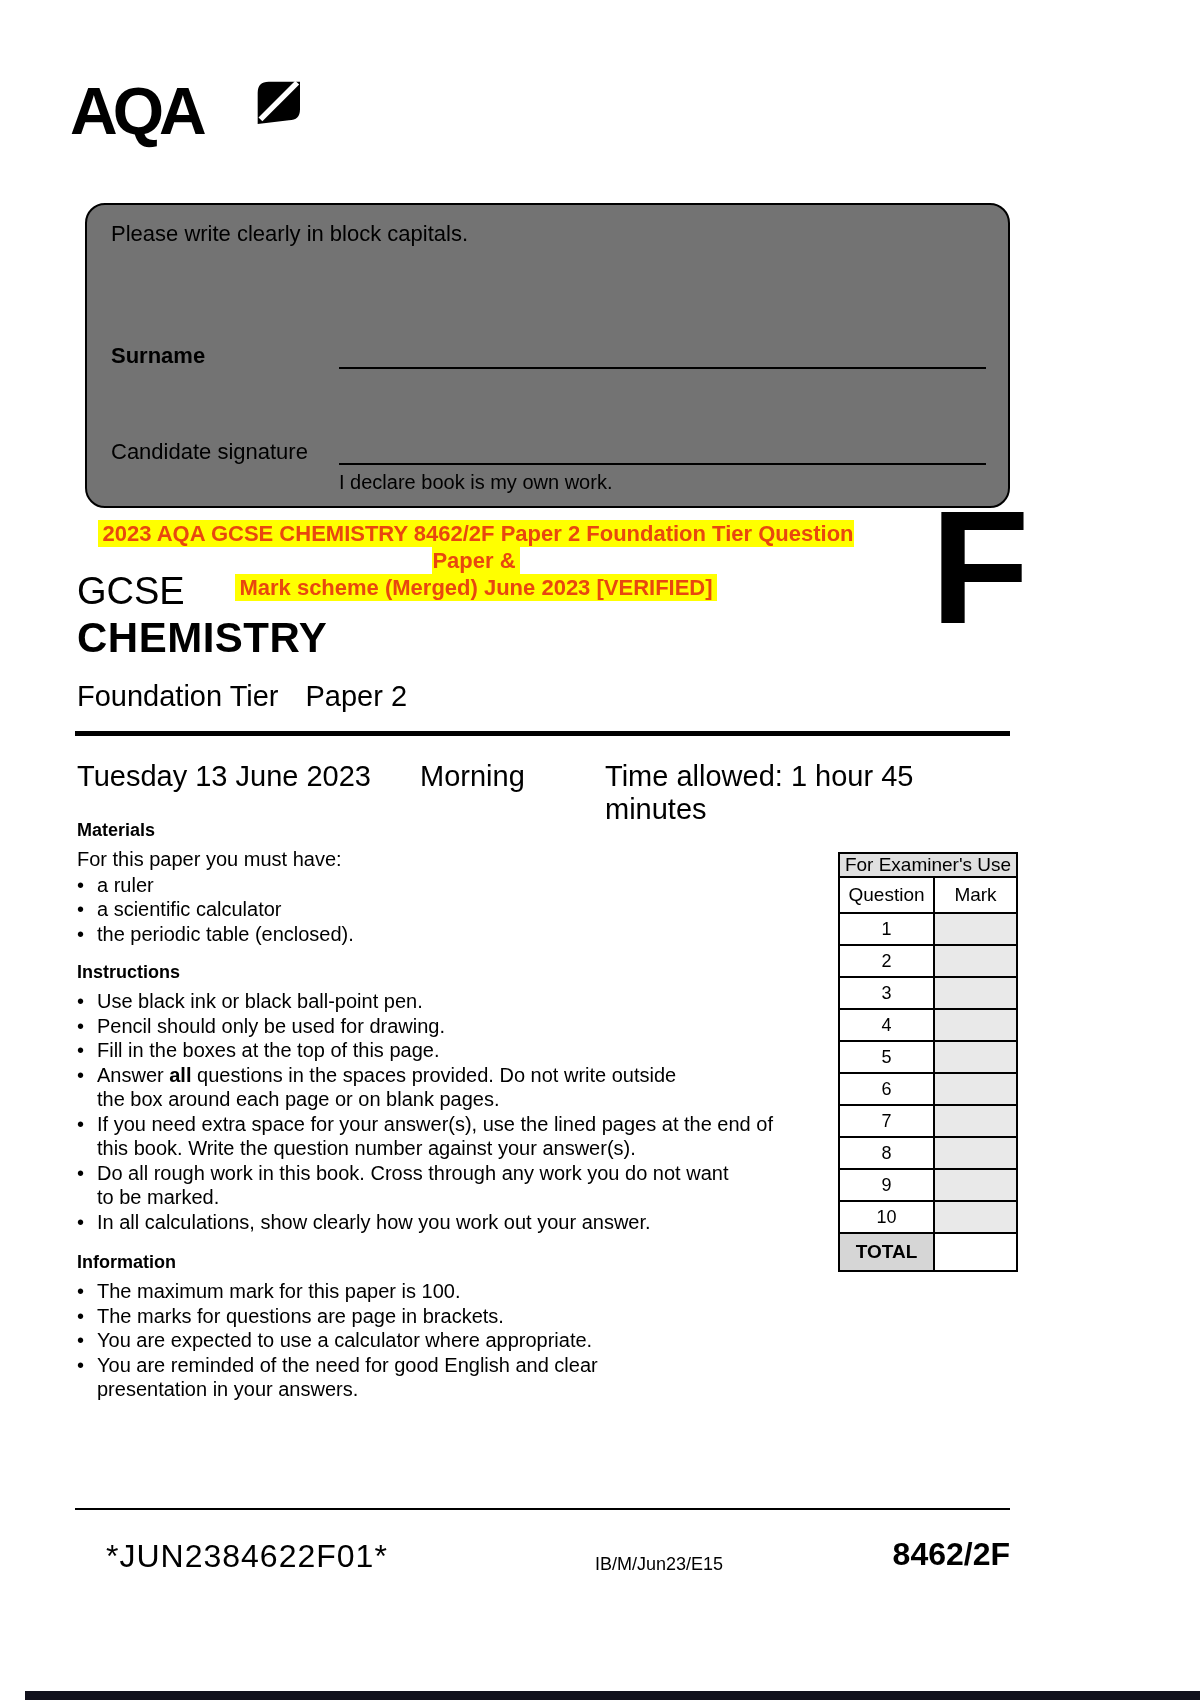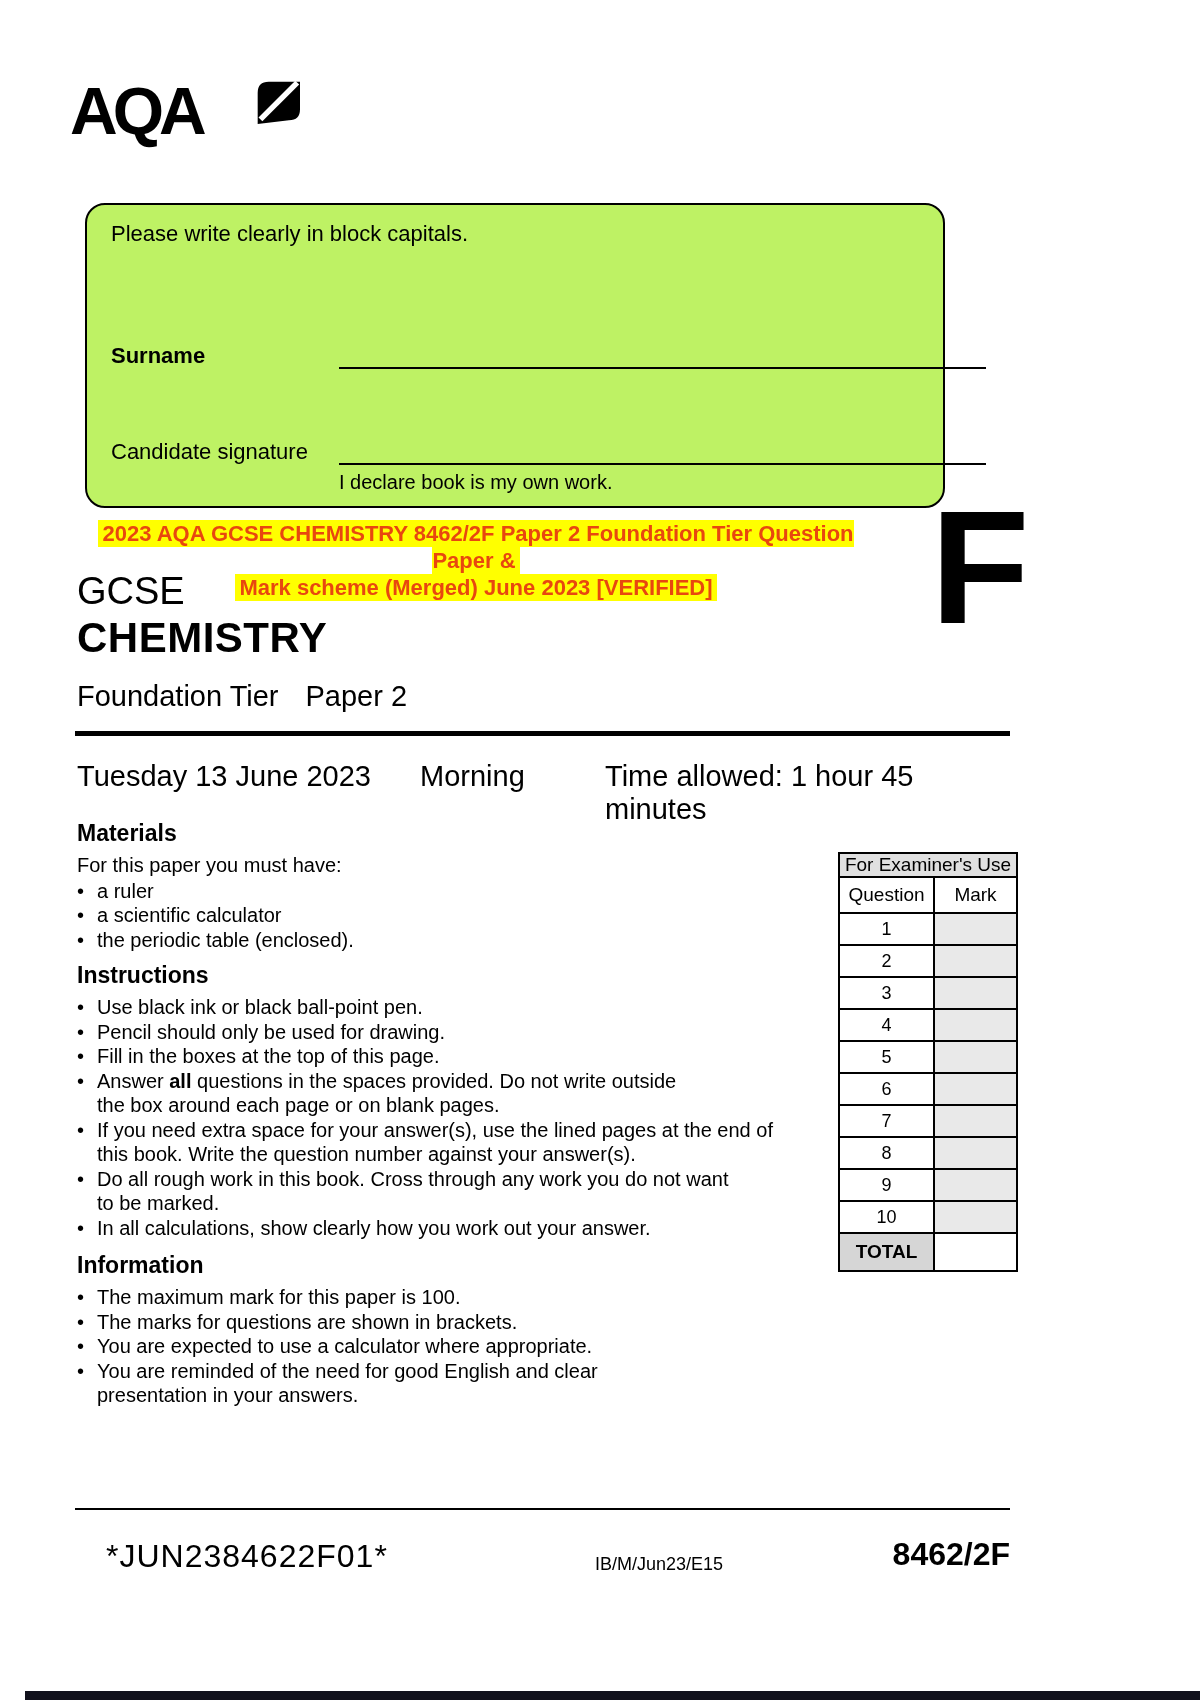--- a/index.html
+++ b/index.html
@@ -8,21 +8,21 @@
     position:relative; width:1200px; height:1700px; background:#ffffff;
     font-family:"Liberation Sans", sans-serif; color:#000; overflow:hidden;
   }
 
   
   .logo { position:absolute; left:70px; top:78px; width:320px; height:100px; }
   .logo-text { font-size:66px; font-weight:bold; letter-spacing:-5px; line-height:1; display:inline-block; }
   .logo-leaf { position:absolute; left:184px; top:0px; width:46px; height:46px; }
 
   
-  .cand-box { position:absolute; left:85px; top:203px; width:860px; height:305px; border:2px solid #000; border-radius:20px; background:#bef264; }
+  .cand-box { position:absolute; left:85px; top:203px; width:925px; height:305px; border:2px solid #000; border-radius:20px; background:#737373; }
   .cand-please { position:absolute; left:24px; top:16px; font-size:22px; }
   .num-row { position:absolute; left:24px; top:56px; width:877px; height:52px; display:flex; align-items:center; }
   .num-label { font-size:22px; white-space:nowrap; }
   .cells { display:flex; margin-left:18px; }
   .cell { width:53px; height:52px; border:2px solid #000; margin-left:-2px; background:#fff; }
   .cells .cell:first-child { margin-left:0; }
   .num-gap { width:52px; flex:none; }
   .field { position:absolute; left:24px; width:877px; height:28px; font-size:22px; }
   .field-surname  { top:136px;font-weight:bold; }
   .field-forename { top:184px; }
@@ -49,21 +49,21 @@
   
   .session { position:absolute; left:77px; top:760px; width:933px; height:36px; font-size:29px; }
   .session .tod { position:absolute; left:343px; top:0; }
   .session .allowed { position:absolute; left:528px; top:0; }
 
   
   .section { position:absolute; left:77px; width:752px; font-size:20px; }
   .sec-materials    { top:820px; }
   .sec-instructions { top:962px; }
   .sec-information  { top:1252px; }
-  .sec-heading { font-size:23px; font-weight:bold; margin-bottom:6px; }
+  .sec-heading { font-size:18px; font-weight:bold; margin-bottom:6px; }
   .sec-intro { line-height:24.5px; }
   .bullets { margin-top:1px; }
   .bullet-item { display:flex; line-height:24.5px; }
   .dot { width:20px; flex:none; }
   .bullet-text { flex:1; }
 
   
   .examiner { position:absolute; left:838px; top:852px; border-collapse:collapse; font-size:19px; background:#fff; }
   .examiner th, .examiner td { border:2px solid #000; text-align:center; vertical-align:middle; }
   .examiner .title-cell { width:178px; height:19px; font-weight:normal; background:#e0e0e0; }
@@ -190,21 +190,21 @@
 
   <div class="section sec-information">
     <div class="sec-heading">Information</div>
     <div class="bullets">
         <div class="bullet-item">
           <span class="dot">•</span>
           <span class="bullet-text">The maximum mark for this paper is 100.</span>
         </div>
         <div class="bullet-item">
           <span class="dot">•</span>
-          <span class="bullet-text">The marks for questions are shown in brackets.</span>
+          <span class="bullet-text">The marks for questions are page in brackets.</span>
         </div>
         <div class="bullet-item">
           <span class="dot">•</span>
           <span class="bullet-text">You are expected to use a calculator where appropriate.</span>
         </div>
         <div class="bullet-item">
           <span class="dot">•</span>
           <span class="bullet-text">You are reminded of the need for good English and clear<br>presentation in your answers.</span>
         </div>
       </div>

